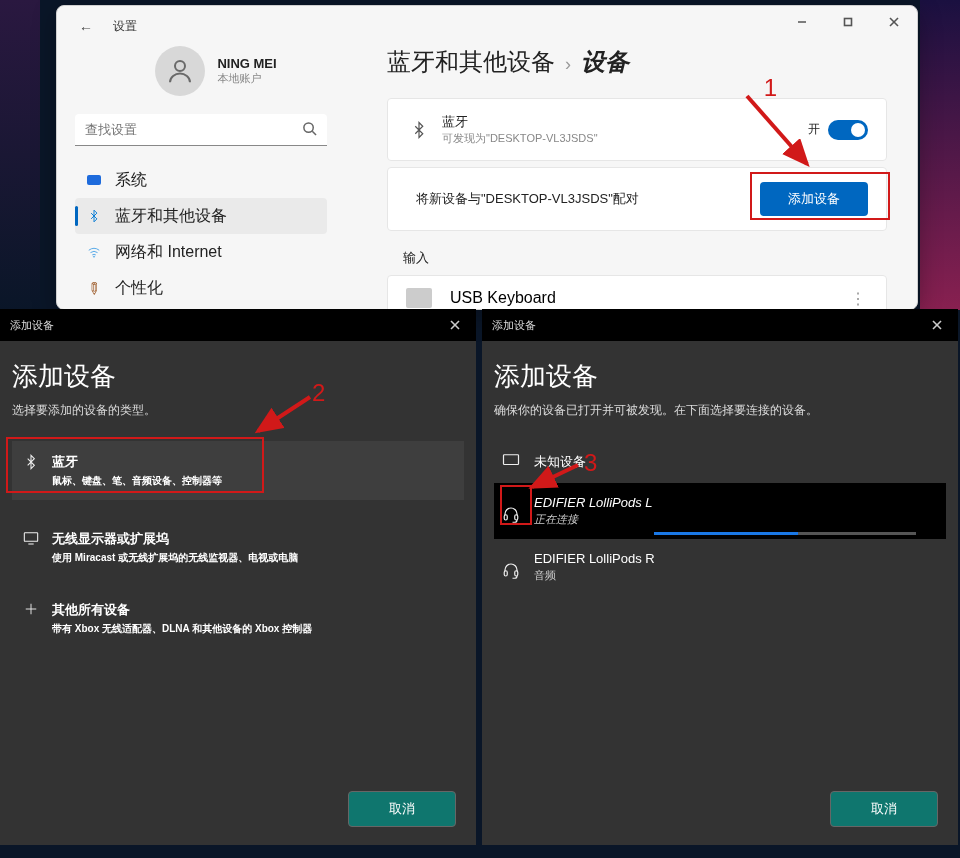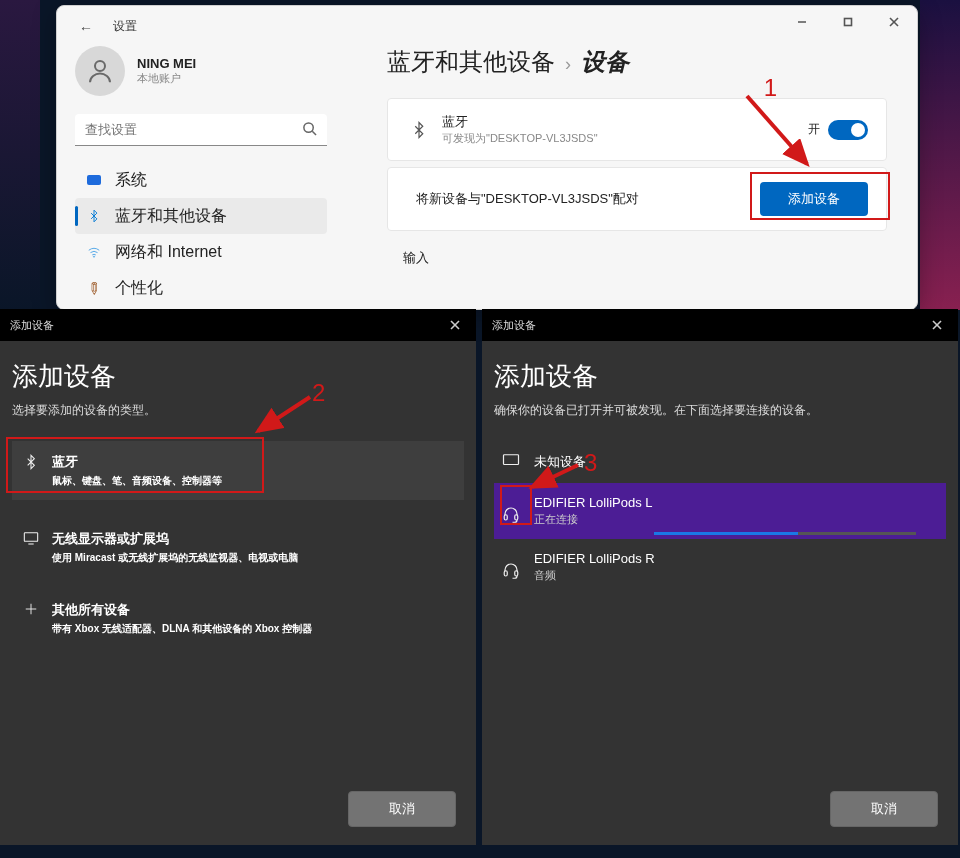--- a/index.html
+++ b/index.html
@@ -12,21 +12,21 @@
   
   .settings-window { position: absolute; left: 56px; top: 5px; width: 862px; height: 305px; background: #f6f6f6; border: 1px solid #d0d0d0; border-radius: 8px; box-shadow: 0 6px 24px rgba(0,0,0,0.3); overflow: hidden; }
   .titlebar { height: 40px; display: flex; align-items: center; padding-left: 18px; font-size: 12px; color: #333; }
   .titlebar .back { margin-right: 16px; color: #444; font-size: 14px; padding: 2px 4px; cursor: pointer; }
   .winbtns { position: absolute; right: 0; top: 0; display: flex; }
   .winbtn { width: 46px; height: 32px; display: flex; align-items: center; justify-content: center; color: #555; font-size: 11px; }
   .winbtn svg { width: 10px; height: 10px; }
   
   .settings-body { display: flex; height: calc(100% - 40px); }
   .sidebar { width: 300px; padding-left: 18px; }
-  .user-block { display: flex; align-items: center; margin-bottom: 18px; }
+  .user-block { display: flex; align-items: center; margin-bottom: 18px; justify-content: center; }
   .avatar { width: 50px; height: 50px; border-radius: 50%; background: #d8d8d8; display: flex; align-items: center; justify-content: center; color: #6a6a6a; }
   .avatar svg { width: 30px; height: 30px; }
   .user-txt { margin-left: 12px; }
   .user-name { font-size: 13px; font-weight: 600; color: #222; }
   .user-sub { font-size: 11px; color: #888; }
   .search { position: relative; margin-right: 30px; margin-bottom: 16px; }
   .search input { width: 100%; height: 32px; padding: 6px 10px; border: none; border-bottom: 1px solid #888; background: #ffffff; border-radius: 4px 4px 0 0; font-size: 13px; }
   .search .mag { position: absolute; right: 10px; top: 7px; color: #666; }
   .nav { list-style: none; }
   .nav li { display: flex; align-items: center; height: 36px; padding-left: 10px; margin-right: 30px; border-radius: 4px; font-size: 16px; color: #222; cursor: pointer; }
@@ -77,28 +77,28 @@
   .dlg-h { font-size: 26px; font-weight: 400; margin-bottom: 8px; }
   .dlg-sub { font-size: 12px; color: #ddd; margin-bottom: 22px; }
   
   .opt { padding: 12px 8px; display: flex; align-items: flex-start; cursor: pointer; }
   .opt:hover, .opt.hov { background: #3e3e3e; }
   .opt .oic { width: 22px; display: flex; justify-content: center; margin-right: 10px; color: #eee; padding-top: 1px; }
   .opt .ot1 { font-size: 13px; font-weight: 600; color: #fff; }
   .opt .ot2 { font-size: 10px; font-weight: 600; color: #fff; margin-top: 3px; }
   
   .devopt { padding: 12px 8px; display: flex; align-items: flex-end; cursor: pointer; position: relative; }
-  .devopt.hov { background: #4c1d95; }
+  .devopt.hov { background: #000000; font-style: italic; }
   .devopt .oic { width: 22px; margin-right: 10px; color: #eee; }
   .devopt .ot1 { font-size: 13px; color: #fff; }
   .devopt .ot2 { font-size: 11px; color: #ccc; margin-top: 2px; }
   .progress { position: absolute; left: 160px; right: 30px; bottom: 4px; height: 3px; background: #555; }
   .progress::after { content: ""; position: absolute; left: 0; top: 0; bottom: 0; width: 55%; background: #1a78e6; }
   
-  .dlg-cancel { position: absolute; right: 20px; bottom: 18px; background: #737373; color: #fff; border: 1px solid #666; border-radius: 4px; padding: 8px 40px; font-size: 13px; cursor: pointer; }
+  .dlg-cancel { position: absolute; right: 20px; bottom: 18px; background: #0f766e; color: #fff; border: 1px solid #666; border-radius: 4px; padding: 8px 40px; font-size: 13px; cursor: pointer; }
   
   
   .anno2-box { position: absolute; border: 2px solid #d11919; pointer-events: none; }
   
   
   .svgicon { fill: none; stroke: currentColor; stroke-width: 1.6; }
 </style>
 </head>
 <body>
 
@@ -210,20 +210,25 @@
       <div class="card pair">
         <div class="txt-col">
           <div class="t1">将新设备与"DESKTOP-VL3JSDS"配对</div>
         </div>
         <button class="add-btn">添加设备</button>
 
         <div class="anno1-box" style="right:-4px; top:4px; width:140px; height:48px;"></div>
       </div>
 
       <div class="section-h">输入</div>
+      <div class="dev-row">
+        <div class="dev-ic"></div>
+        <div style="flex:1">USB Keyboard</div>
+        <div class="dev-more">⋮</div>
+      </div>
     </div>
   </div>
 
   <div class="anno1-num" style="right:140px; top:68px;">1</div>
   <svg class="anno-arrow" style="right:90px; top:80px; width:90px; height:90px;" viewBox="0 0 90 90">
     <defs>
         <marker id="ah1" markerWidth="8" markerHeight="8" refX="6" refY="3" orient="auto">
           <path d="M0,0 L7,3 L0,6 Z" fill="#d11919"></path>
         </marker>
       </defs>

